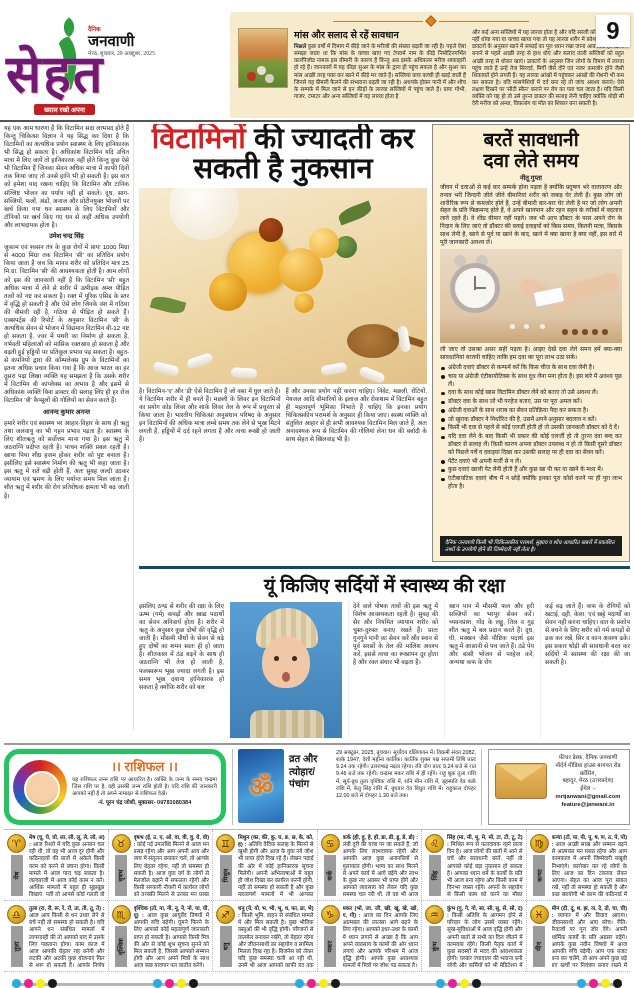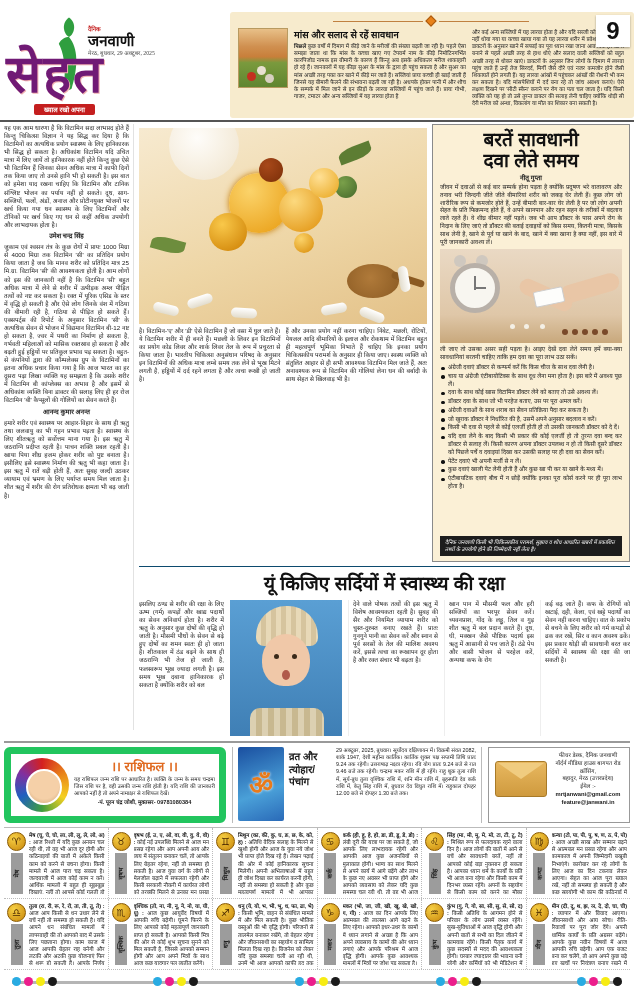--- a/index.html
+++ b/index.html
@@ -92,37 +92,37 @@
   .blister { position:absolute; right:58px; top:40px; width:30px; height:16px; background:#fdfdfb; border:1px solid #ccc; border-radius:2px; transform:rotate(-12deg); }
   .pill-dot { position:absolute; width:6px; height:6px; border-radius:50%; background:#7a4a2a; bottom:8px; }
   .p1{right:14px;} .p2{right:24px;} .p3{right:34px;} .p4{right:44px;} .p5{right:54px;}
   .pill-w { position:absolute; width:5px; height:5px; border-radius:50%; background:#f4f0e6; bottom:14px; }
   .q1{left:70px;} .q2{left:84px;} .q3{left:100px;}
   .med-bullets { list-style:none; font-size:5.9px; line-height:1.32; margin-top:2px; }
   .med-bullets li { position:relative; padding-left:8px; text-align:justify; margin-bottom:1px; }
   .med-bullets li::before { content:""; position:absolute; left:1px; top:2.5px; width:3.5px; height:3.5px; border-radius:50%; background:#111; }
   .disclaimer { background:#1d1d1d; color:#fff; font-style:italic; font-size:5.3px; line-height:1.35; padding:3px 5px; margin-top:auto; }
 
-  .winter { margin-top:4px; border-top:1px solid #0c4a6e; padding-top:3px; }
+  .winter { margin-top:4px; border-top:3px solid #0c4a6e; padding-top:3px; }
   .winter-title { text-align:center; font-size:19px; font-weight:800; color:#111; }
   .winter-cols { display:flex; gap:6px; margin-top:4px; height:136px; overflow:hidden; font-size:6.2px; line-height:1.3; text-align:justify; }
   .wcol { flex:1; overflow:hidden; border-left:1px solid #eee; padding-left:4px; }
   .wcol:first-child { border-left:none; padding-left:0; }
   .wphoto { width:112px; position:relative; overflow:hidden; background:linear-gradient(180deg,#5a9fd4,#3f7fb5); flex:none; }
   .hat { position:absolute; left:26px; top:6px; width:62px; height:40px; border-radius:30px 30px 8px 8px;
     background:repeating-linear-gradient(90deg,#e8d9b8 0 5px,#d6c49e 5px 10px); }
   .face { position:absolute; left:32px; top:34px; width:48px; height:52px; border-radius:50% 50% 45% 45%; background:#f0c8a8; }
   .eye { position:absolute; width:5px; height:5px; border-radius:50%; background:#3a2a1a; top:54px; }
   .el{left:44px;} .er{left:62px;}
   .mouth { position:absolute; left:52px; top:70px; width:8px; height:10px; border-radius:50%; background:#b05a4a; }
   .scarf { position:absolute; left:20px; bottom:0; width:74px; height:28px; border-radius:10px 10px 0 0; background:repeating-linear-gradient(90deg,#dcd0b2 0 6px,#c8b890 6px 12px); }
 
   
   .bottom-strip { display:flex; gap:6px; margin:5px 4px 0 4px; border-top:2px solid #999; padding-top:4px; height:82px; }
-  .rash-head { width:222px; display:flex; gap:5px; border:7px solid #22c55e; border-radius:6px; padding:3px 4px; }
+  .rash-head { width:222px; display:flex; gap:5px; border:5px solid #22c55e; border-radius:15px; padding:3px 4px; }
   .wheel { width:54px; height:54px; border-radius:50%; flex:none; align-self:center;
     background:conic-gradient(#d42020,#e8821a,#f5d020,#3f9e3f,#2060c0,#8030a0,#d42020); position:relative; }
   .wheel::after { content:""; position:absolute; left:11px; top:11px; width:32px; height:32px; border-radius:50%; background:radial-gradient(circle at 50% 40%,#f5d0a8 60%,#caa070); border:2px solid #fff; }
   .rash-right { flex:1; overflow:hidden; }
   .rash-title { text-align:center; color:#e06a20; font-weight:800; font-size:13px; }
   .rash-note { font-size:5.4px; line-height:1.3; text-align:justify; margin-top:1px; }
   .rash-astro { font-size:5.6px; font-weight:bold; text-align:center; margin-top:1px; }
 
   .vrat-box { width:250px; display:flex; gap:5px; border-left:1px solid #bbb; border-right:1px solid #bbb; padding:0 5px; }
   .om-img { width:46px; height:74px; flex:none; background:linear-gradient(160deg,#1a4fa0,#4aa0d8 60%,#2a6ab8); display:flex; align-items:center; justify-content:center; border-radius:2px; }
@@ -207,20 +207,21 @@
     <p>यह एक आम धारणा है कि विटामिन सदा लाभप्रद होते हैं किन्तु चिकित्सा विज्ञान ने यह सिद्ध कर दिया है कि विटामिनों का अत्यधिक प्रयोग स्वास्थ्य के लिए हानिकारक भी सिद्ध हो सकता है। अधिकांश विटामिन यदि उचित मात्रा में लिए जायें तो हानिकारक नहीं होते किन्तु कुछ ऐसे भी विटामिन हैं जिनका सेवन अधिक मात्रा में काफी दिनों तक किया जाए तो उनसे हानि भी हो सकती है। इस बात को हमेशा याद रखना चाहिए कि विटामिन और टानिक संश्लिष्ट भोजन का पर्याय नहीं हो सकते। दूध, साग-सब्जियों, फलों, अंडों, अनाज और प्रोटीनयुक्त भोजनों पर खर्च किया गया धन स्वास्थ्य के लिए विटामिनों और टॉनिकों पर खर्च किए गए धन से कहीं अधिक उपयोगी और लाभदायक होता है।</p>
     <div class="byline">उमेश चन्द्र सिंह</div>
     <p>जुकाम एवं श्वसन तंत्र के कुछ रोगों में प्रायः 1000 मिग्रा से 4000 मिग्रा तक विटामिन 'सी' का प्रतिदिन प्रयोग किया जाता है जब कि मानव शरीर को प्रतिदिन मात्र 25 मि.ग्रा. विटामिन 'सी' की आवश्यकता होती है। आम लोगों को इस की जानकारी नहीं है कि विटामिन 'सी' बहुत अधिक मात्रा में लेने से शरीर में उत्पीड़क अम्ल पीड़ित तत्वों को नष्ट कर सकता है। रक्त में यूरिक एसिड के स्तर में वृद्धि हो सकती है और ऐसे लोग जिनके वंश में गठिया की बीमारी रही है, गठिया से पीड़ित हो सकते हैं। एक्सपर्ट्स की रिपोर्ट के अनुसार विटामिन 'सी' के अत्यधिक सेवन से भोजन में विद्यमान विटामिन बी-12 नष्ट हो सकता है, ज्वर में पथरी का निर्माण हो सकता है, गर्भवती महिलाओं को मासिक रक्तस्राव हो सकता है और बढ़ती हुई हड्डियों पर प्रतिकूल प्रभाव पड़ सकता है। बहुत-से कंपनियों द्वारा की कॉम्पलेक्स ग्रुप के विटामिनों का इतना अधिक प्रचार किया गया है कि आज भारत का हर दूसरा पढ़ा लिखा व्यक्ति यह समझता है कि उसके शरीर में विटामिन बी कांप्लेक्स का अभाव है और इसमें से अधिकांश व्यक्ति बिना डाक्टर की सलाह लिए ही हर रोज विटामिन 'बी' कैप्सूलों की गोलियों का सेवन करते हैं।</p>
     <div class="byline">आनन्द कुमार अनन्त</div>
     <p>हमारे शरीर एवं स्वास्थ्य पर आहार-विहार के साथ ही ऋतु तथा जलवायु का भी गहन प्रभाव पड़ता है। स्वास्थ्य के लिए शीतऋतु को सर्वोत्तम माना गया है। इस ऋतु में जठराग्नि प्रदीप्त रहती है। पाचन शक्ति प्रबल रहती है। खाया पिया शीघ्र हजम होकर शरीर को पुष्ट बनाता है। इसीलिए इसे स्वास्थ्य निर्माण की ऋतु भी कहा जाता है। इस ऋतु में रातें बड़ी होती हैं, अतः सुबह जल्दी उठकर व्यायाम एवं भ्रमण के लिए पर्याप्त समय मिल जाता है। शीत ऋतु में शरीर की रोग प्रतिरोधक क्षमता भी बढ़ जाती है।</p>
   </div>
 
   <div class="right-wrap">
     <div class="upper">
       <div class="col-center">
+        <h1 class="main-headline"><span class="red">विटामिनों</span><span> की ज्यादती कर सकती है नुकसान</span></h1>
         <div class="vitamin-photo">
           <span class="glass"></span>
           <span class="leaf l1"></span>
             <span class="leaf l2"></span>
           <span class="lime"></span>
           <span class="blob b1"></span>
             <span class="blob b2"></span>
             <span class="blob b3"></span>
           <span class="blob b4"></span>
             <span class="blob b5"></span>

